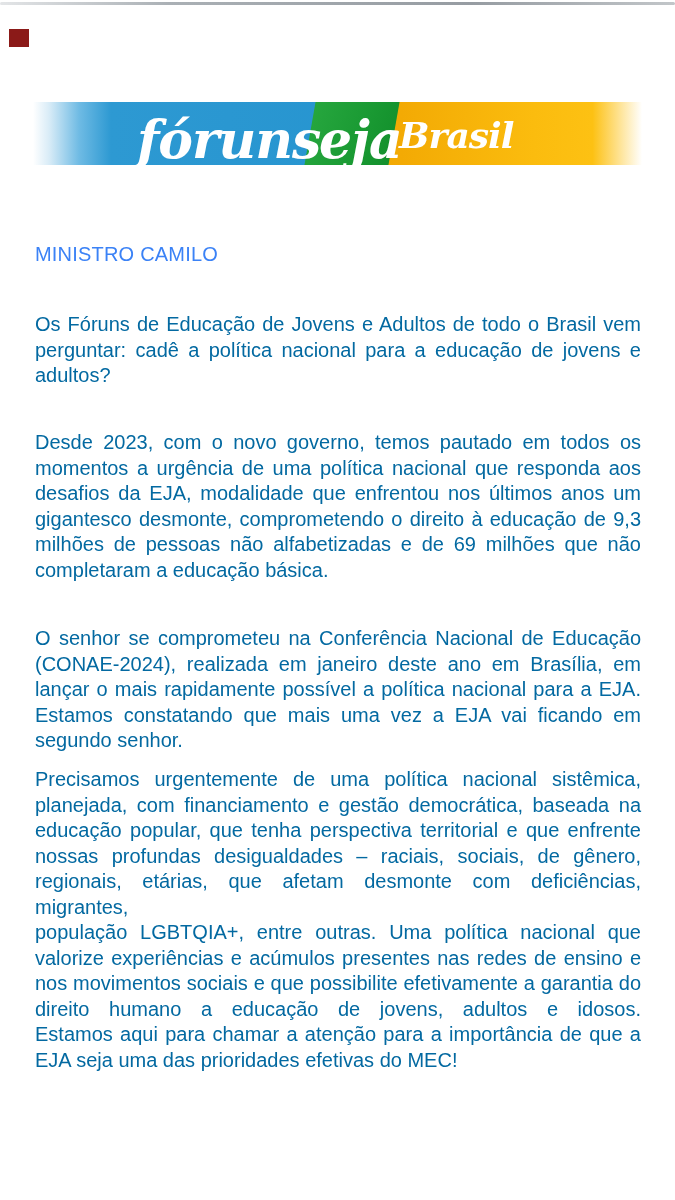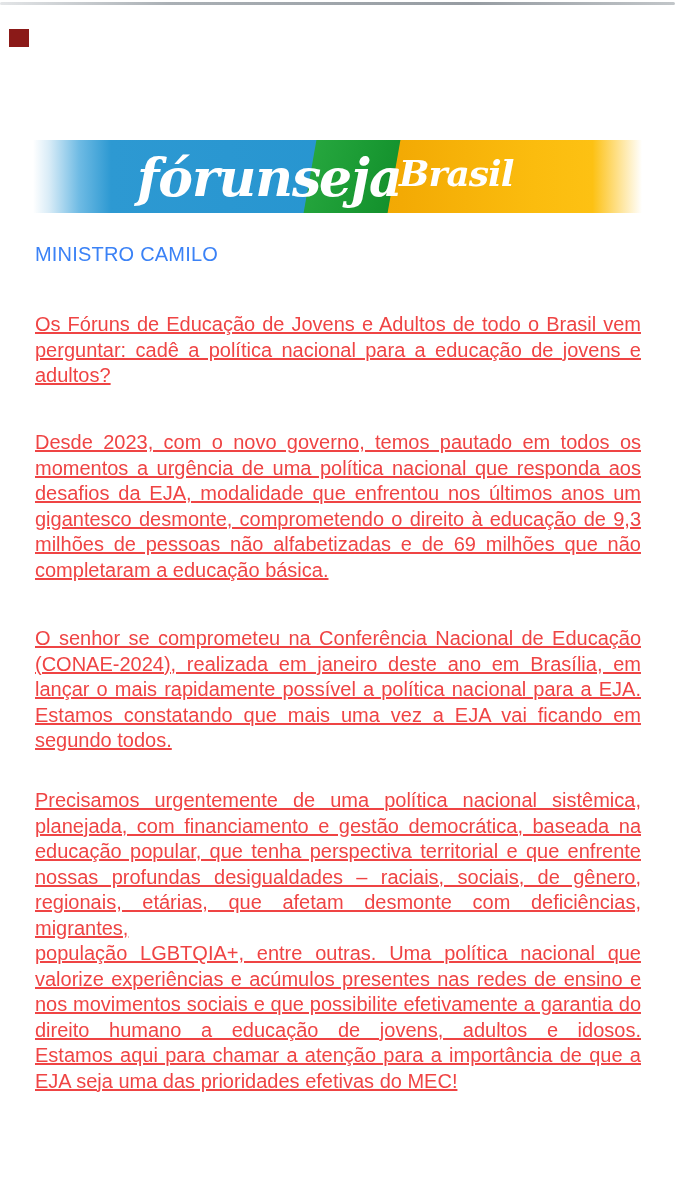--- a/index.html
+++ b/index.html
@@ -20,23 +20,22 @@
   }
 
   
   .red-marker {
     position: absolute; left: 9px; top: 29px; width: 20px; height: 18px;
     background: #8b1a18;
   }
 
   
   .banner {
-    position: absolute; left: 33px; top: 102px; width: 609px; height: 73px;
+    position: absolute; left: 33px; top: 102px; width: 609px; height: 63px;
     overflow: hidden;
-    margin-top: 38px;
   }
   .band { position: absolute; top: 0; bottom: 0; }
   .band-blue {
     left: 0; width: 312px;
     background: linear-gradient(to right, #ffffff 0px, #d9ecf7 16px, #6fbbe4 46px, #2d99d2 78px, #2795d0 100%);
   }
   .band-yellow {
     left: 300px; width: 309px;
     background: linear-gradient(to right, #efa502 0%, #f3aa04 22%, #fbbc0e 65%, #fdc113 84%, rgba(253,195,19,0) 100%);
   }
@@ -59,25 +58,25 @@
   .logo-eja    { left: 286px; top: 12px; font-size: 52px; }
   .logo-brasil { left: 366px; top: 15px; font-size: 36px; }
 
   
   .salutation {
     position: absolute; left: 35px; top: 242px; width: 606px;
     font-size: 20px; line-height: 25.5px; color: #3b82f6;
     letter-spacing: 0.2px;
   }
   .paragraphs { position: absolute; left: 35px; top: 0; width: 606px; }
-  .paragraph { position: absolute; left: 0; width: 606px; color: #ef4444; text-decoration: underline; }
+  .paragraph { position: absolute; left: 0; width: 606px; color: #0369a1; }
   .paragraph:nth-child(1) { top: 312px; }
   .paragraph:nth-child(2) { top: 430px; }
   .paragraph:nth-child(3) { top: 614px; margin-top: 12px; }
-  .paragraph:nth-child(4) { top: 788px; }
+  .paragraph:nth-child(4) { top: 767px; }
   .line {
     font-size: 20px; line-height: 25.5px;
     text-align: justify; text-align-last: justify;
     white-space: normal;
   }
   .line.last { text-align-last: left; }
 </style>
 </head>
 <body>
 
@@ -110,21 +109,21 @@
         <div class="line">desafios da EJA, modalidade que enfrentou nos últimos anos um</div>
         <div class="line">gigantesco desmonte, comprometendo o direito à educação de 9,3</div>
         <div class="line">milhões de pessoas não alfabetizadas e de 69 milhões que não</div>
         <div class="line last">completaram a educação básica.</div>
       </div>
       <div class="paragraph">
         <div class="line">O senhor se comprometeu na Conferência Nacional de Educação</div>
         <div class="line">(CONAE-2024), realizada em janeiro deste ano em Brasília, em</div>
         <div class="line">lançar o mais rapidamente possível a política nacional para a EJA.</div>
         <div class="line">Estamos constatando que mais uma vez a EJA vai ficando em</div>
-        <div class="line last">segundo todos.</div>
+        <div class="line last">segundo senhor.</div>
       </div>
       <div class="paragraph">
         <div class="line">Precisamos urgentemente de uma política nacional sistêmica,</div>
         <div class="line">planejada, com financiamento e gestão democrática, baseada na</div>
         <div class="line">educação popular, que tenha perspectiva territorial e que enfrente</div>
         <div class="line">nossas profundas desigualdades – raciais, sociais, de gênero,</div>
         <div class="line">regionais, etárias, que afetam desmonte com deficiências, migrantes,</div>
         <div class="line">população LGBTQIA+, entre outras. Uma política nacional que</div>
         <div class="line">valorize experiências e acúmulos presentes nas redes de ensino e</div>
         <div class="line">nos movimentos sociais e que possibilite efetivamente a garantia do</div>

